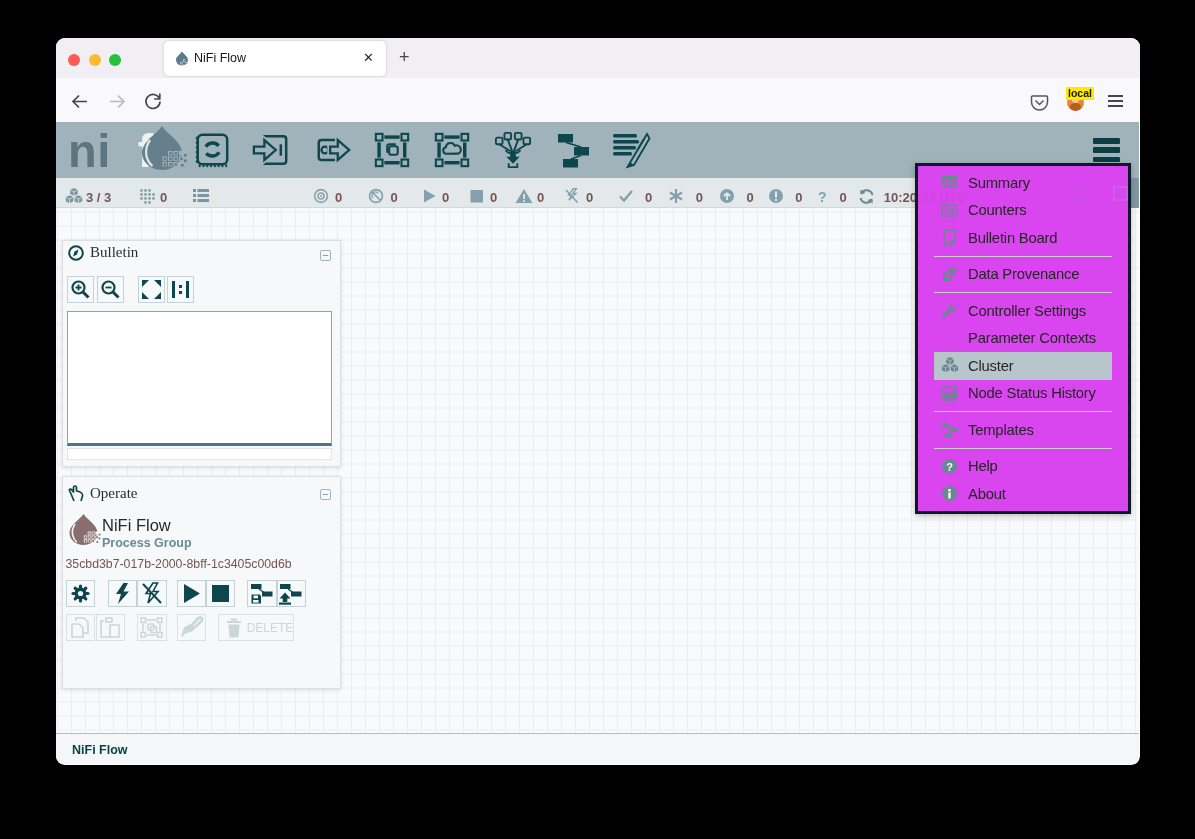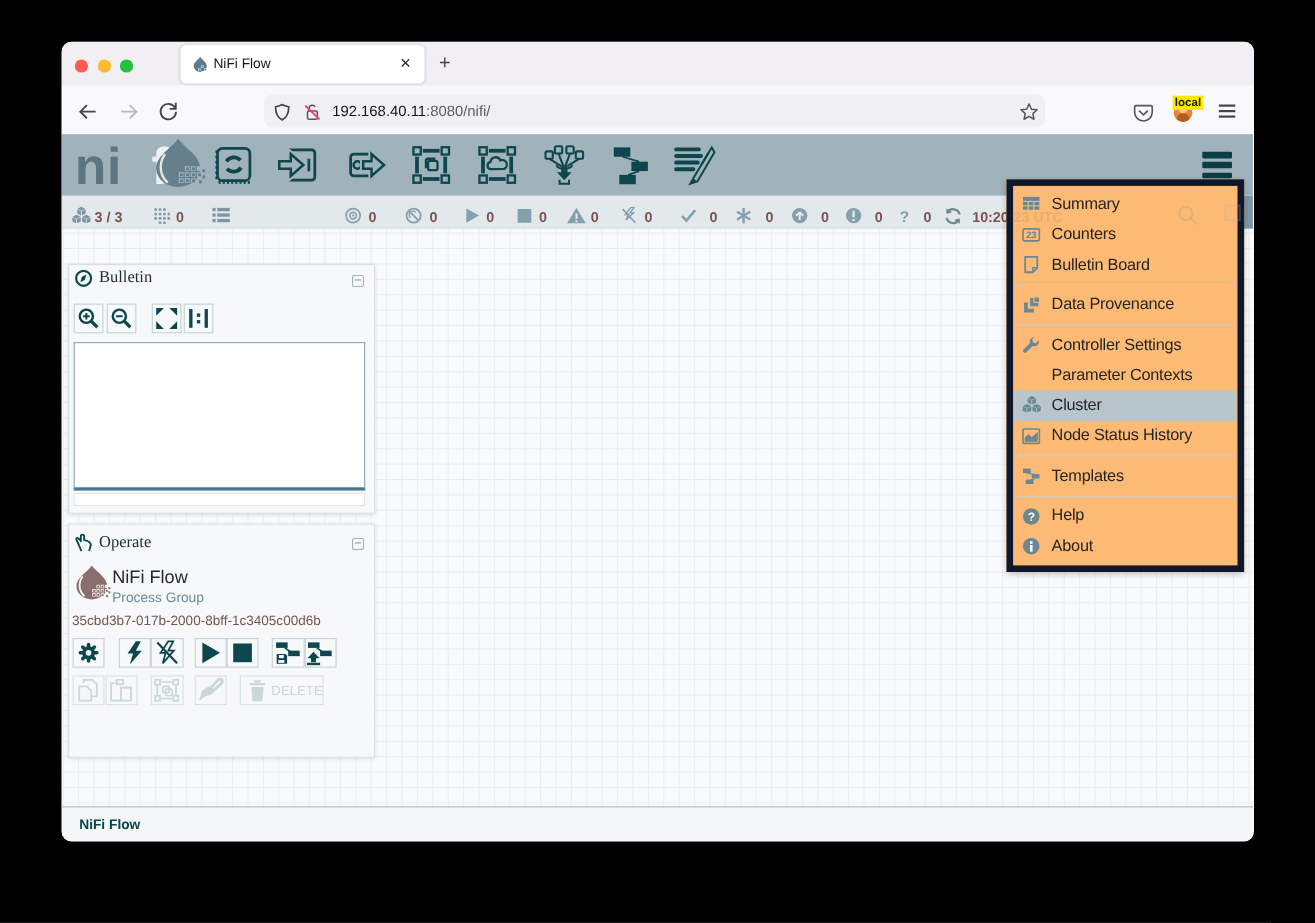--- a/index.html
+++ b/index.html
@@ -38,22 +38,22 @@
               border-top:1px solid #aebfc7; }
   .nf-crumb b { position:absolute; left:16px; top:9px; font-size:12.5px; color:#07454a; }
   
   .panel { position:absolute; left:6px; width:279px; background:#f6f8f9;
            border:1px solid #d9e0e2; box-shadow:0 1px 4px rgba(0,0,0,0.12); }
   .ptitle { font-family:"Liberation Serif", serif; font-size:15px; color:#233137; }
   .collapse { position:absolute; right:9px; top:9px; width:11px; height:11px;
               border:1px solid #9fb4bd; border-radius:2px; color:#728e9b; font-size:11px;
               line-height:8px; text-align:center; }
   
-  .menu { position:absolute; left:859px; top:41px; width:216px; background:#fdba74;
-          border:6px solid #0f172a; box-shadow:0 2px 6px rgba(0,0,0,0.25); padding:3px 1px; }
+  .menu { position:absolute; left:859px; top:41px; width:216px; background:#d946ef;
+          border:3px solid #0f172a; box-shadow:0 2px 6px rgba(0,0,0,0.25); padding:3px 16px; }
   .mi { height:27.5px; display:flex; align-items:center; padding-left:7px; font-size:14.8px; letter-spacing:-0.2px; color:#252525; }
   .mi .ic { width:17px; height:17px; margin-right:10px; flex:none; }
   .mi.hl { background:#b8c6cc; }
   .msep { border-top:1px solid #ccc; margin:4px 0; }
   .nbtn { position:absolute; top:35px; width:27px; height:27px; border:1px solid #c3d2d4; }
   .nbtn svg { display:block; margin:0 auto; margin-top:0px; }
   .ob { position:absolute; width:29px; height:27px; border:1px solid #c3d2d4; }
   .ob svg { display:block; }
   .ob.d { border-color:#d8e2e3; }
 </style>
@@ -92,34 +92,20 @@
     <svg style="position:absolute;left:14px;top:14px;" width="19" height="19" viewBox="0 0 19 19">
         <path d="M17 9.5 H3 M9 3.5 L3 9.5 L9 15.5" stroke="#45454d" stroke-width="1.7" fill="none"></path>
       </svg>
     <svg style="position:absolute;left:52px;top:14px;" width="19" height="19" viewBox="0 0 19 19">
         <path d="M2 9.5 H16 M10 3.5 L16 9.5 L10 15.5" stroke="#b9b9c1" stroke-width="1.7" fill="none"></path>
       </svg>
     <svg style="position:absolute;left:87px;top:13px;" width="20" height="20" viewBox="0 0 20 20">
         <path d="M16.2 7.2 A7 7 0 1 0 17 10.5" stroke="#45454d" stroke-width="1.7" fill="none"></path>
         <path d="M16.8 2.5 V8 H11.2" fill="none" stroke="#45454d" stroke-width="1.7"></path>
       </svg>
-    <div class="urlbar">
-      <svg style="position:absolute;left:9px;top:8px;" width="15" height="16" viewBox="0 0 15 16">
-          <path d="M7.5 1 C9.5 2.2 11.5 2.8 13.5 3 C13.5 8 12.5 12.5 7.5 15 C2.5 12.5 1.5 8 1.5 3 C3.5 2.8 5.5 2.2 7.5 1 Z" stroke="#3f3f46" stroke-width="1.5" fill="none"></path>
-        </svg>
-      <svg style="position:absolute;left:36px;top:8px;" width="16" height="16" viewBox="0 0 16 16">
-          <path d="M5 7 V4.5 A3 3 0 0 1 10.5 3" stroke="#55555e" stroke-width="1.4" fill="none"></path>
-          <rect x="3.5" y="7" width="9" height="7.5" rx="1.5" stroke="#55555e" stroke-width="1.4" fill="none"></rect>
-          <path d="M1.5 2 L14.5 14.5" stroke="#fb3b5c" stroke-width="1.8"></path>
-        </svg>
-      <div class="urltext">192.168.40.11<span>:8080/nifi/</span></div>
-      <svg style="position:absolute;left:687px;top:7px;" width="17" height="17" viewBox="0 0 17 17">
-          <path d="M8.5 1.5 L10.7 6.3 L15.8 6.8 L12 10.3 L13 15.4 L8.5 12.8 L4 15.4 L5 10.3 L1.2 6.8 L6.3 6.3 Z" stroke="#55555e" stroke-width="1.4" fill="none" stroke-linejoin="round"></path>
-        </svg>
-    </div>
     <svg style="position:absolute;left:974px;top:16px;" width="19" height="18" viewBox="0 0 19 18">
         <path d="M2.5 2 H16.5 A1 1 0 0 1 17.5 3 V8 A8 8 0 0 1 1.5 8 V3 A1 1 0 0 1 2.5 2 Z" stroke="#55555e" stroke-width="1.5" fill="none"></path>
         <path d="M5.5 6.5 L9.5 10.5 L13.5 6.5" stroke="#55555e" stroke-width="1.5" fill="none"></path>
       </svg>
     <div style="position:absolute;left:1011px;top:16px;width:17px;height:17px;border-radius:50%;background:#e8853d;overflow:hidden;">
         <div style="position:absolute;left:3px;top:9px;width:11px;height:8px;border-radius:50%;background:#b05f1f;"></div>
         <div style="position:absolute;left:5px;top:3px;width:7px;height:6px;border-radius:50%;background:#f7c883;"></div>
       </div>
     <div style="position:absolute;left:1010px;top:9px;background:#ffe900;font-size:10.5px;font-weight:bold;color:#1a1a1a;padding:0 2px;line-height:13px;">local</div>
     <div style="position:absolute;left:1052px;top:17px;">
@@ -495,21 +481,21 @@
             <rect x="43.1" y="32.6" width="2.6" height="2.6"></rect>
             <rect x="32.1" y="38.1" width="2.6" height="2.6"></rect>
             <rect x="37.6" y="38.1" width="2.6" height="2.6"></rect>
             <rect x="26.6" y="38.1" width="2.6" height="2.6"></rect>
             <rect x="46.5" y="29" width="2.6" height="2.6"></rect>
             <rect x="46.5" y="34.5" width="2.6" height="2.6"></rect>
             <rect x="43.5" y="39.5" width="2.6" height="2.6"></rect>
           </g>
       </svg>
       <div style="position:absolute;left:39px;top:39px;font-size:16.5px;color:#282828;">NiFi Flow</div>
-      <div style="position:absolute;left:39px;top:59px;font-size:12.5px;color:#6b8a97;">Process Group</div>
+      <div style="position:absolute;left:39px;top:59px;font-size:12.5px;color:#6b8a97;font-weight:bold;">Process Group</div>
       <div style="position:absolute;left:2.5px;top:80px;font-size:12.3px;color:#775351;">35cbd3b7-017b-2000-8bff-1c3405c00d6b</div>
       <div class="ob" style="left:3.4px;top:103px;">
           <svg width="27" height="25" viewBox="0 0 27 25">
             <g fill="#0d474d">
               <circle cx="13.5" cy="12.5" r="6"></circle>
               <g stroke="#0d474d" stroke-width="3.2" stroke-linecap="round">
                 <path d="M13.5 5 V20"></path>
                 <path d="M6 12.5 H21"></path>
                 <path d="M8.2 7.2 L18.8 17.8"></path>
                 <path d="M18.8 7.2 L8.2 17.8"></path>

